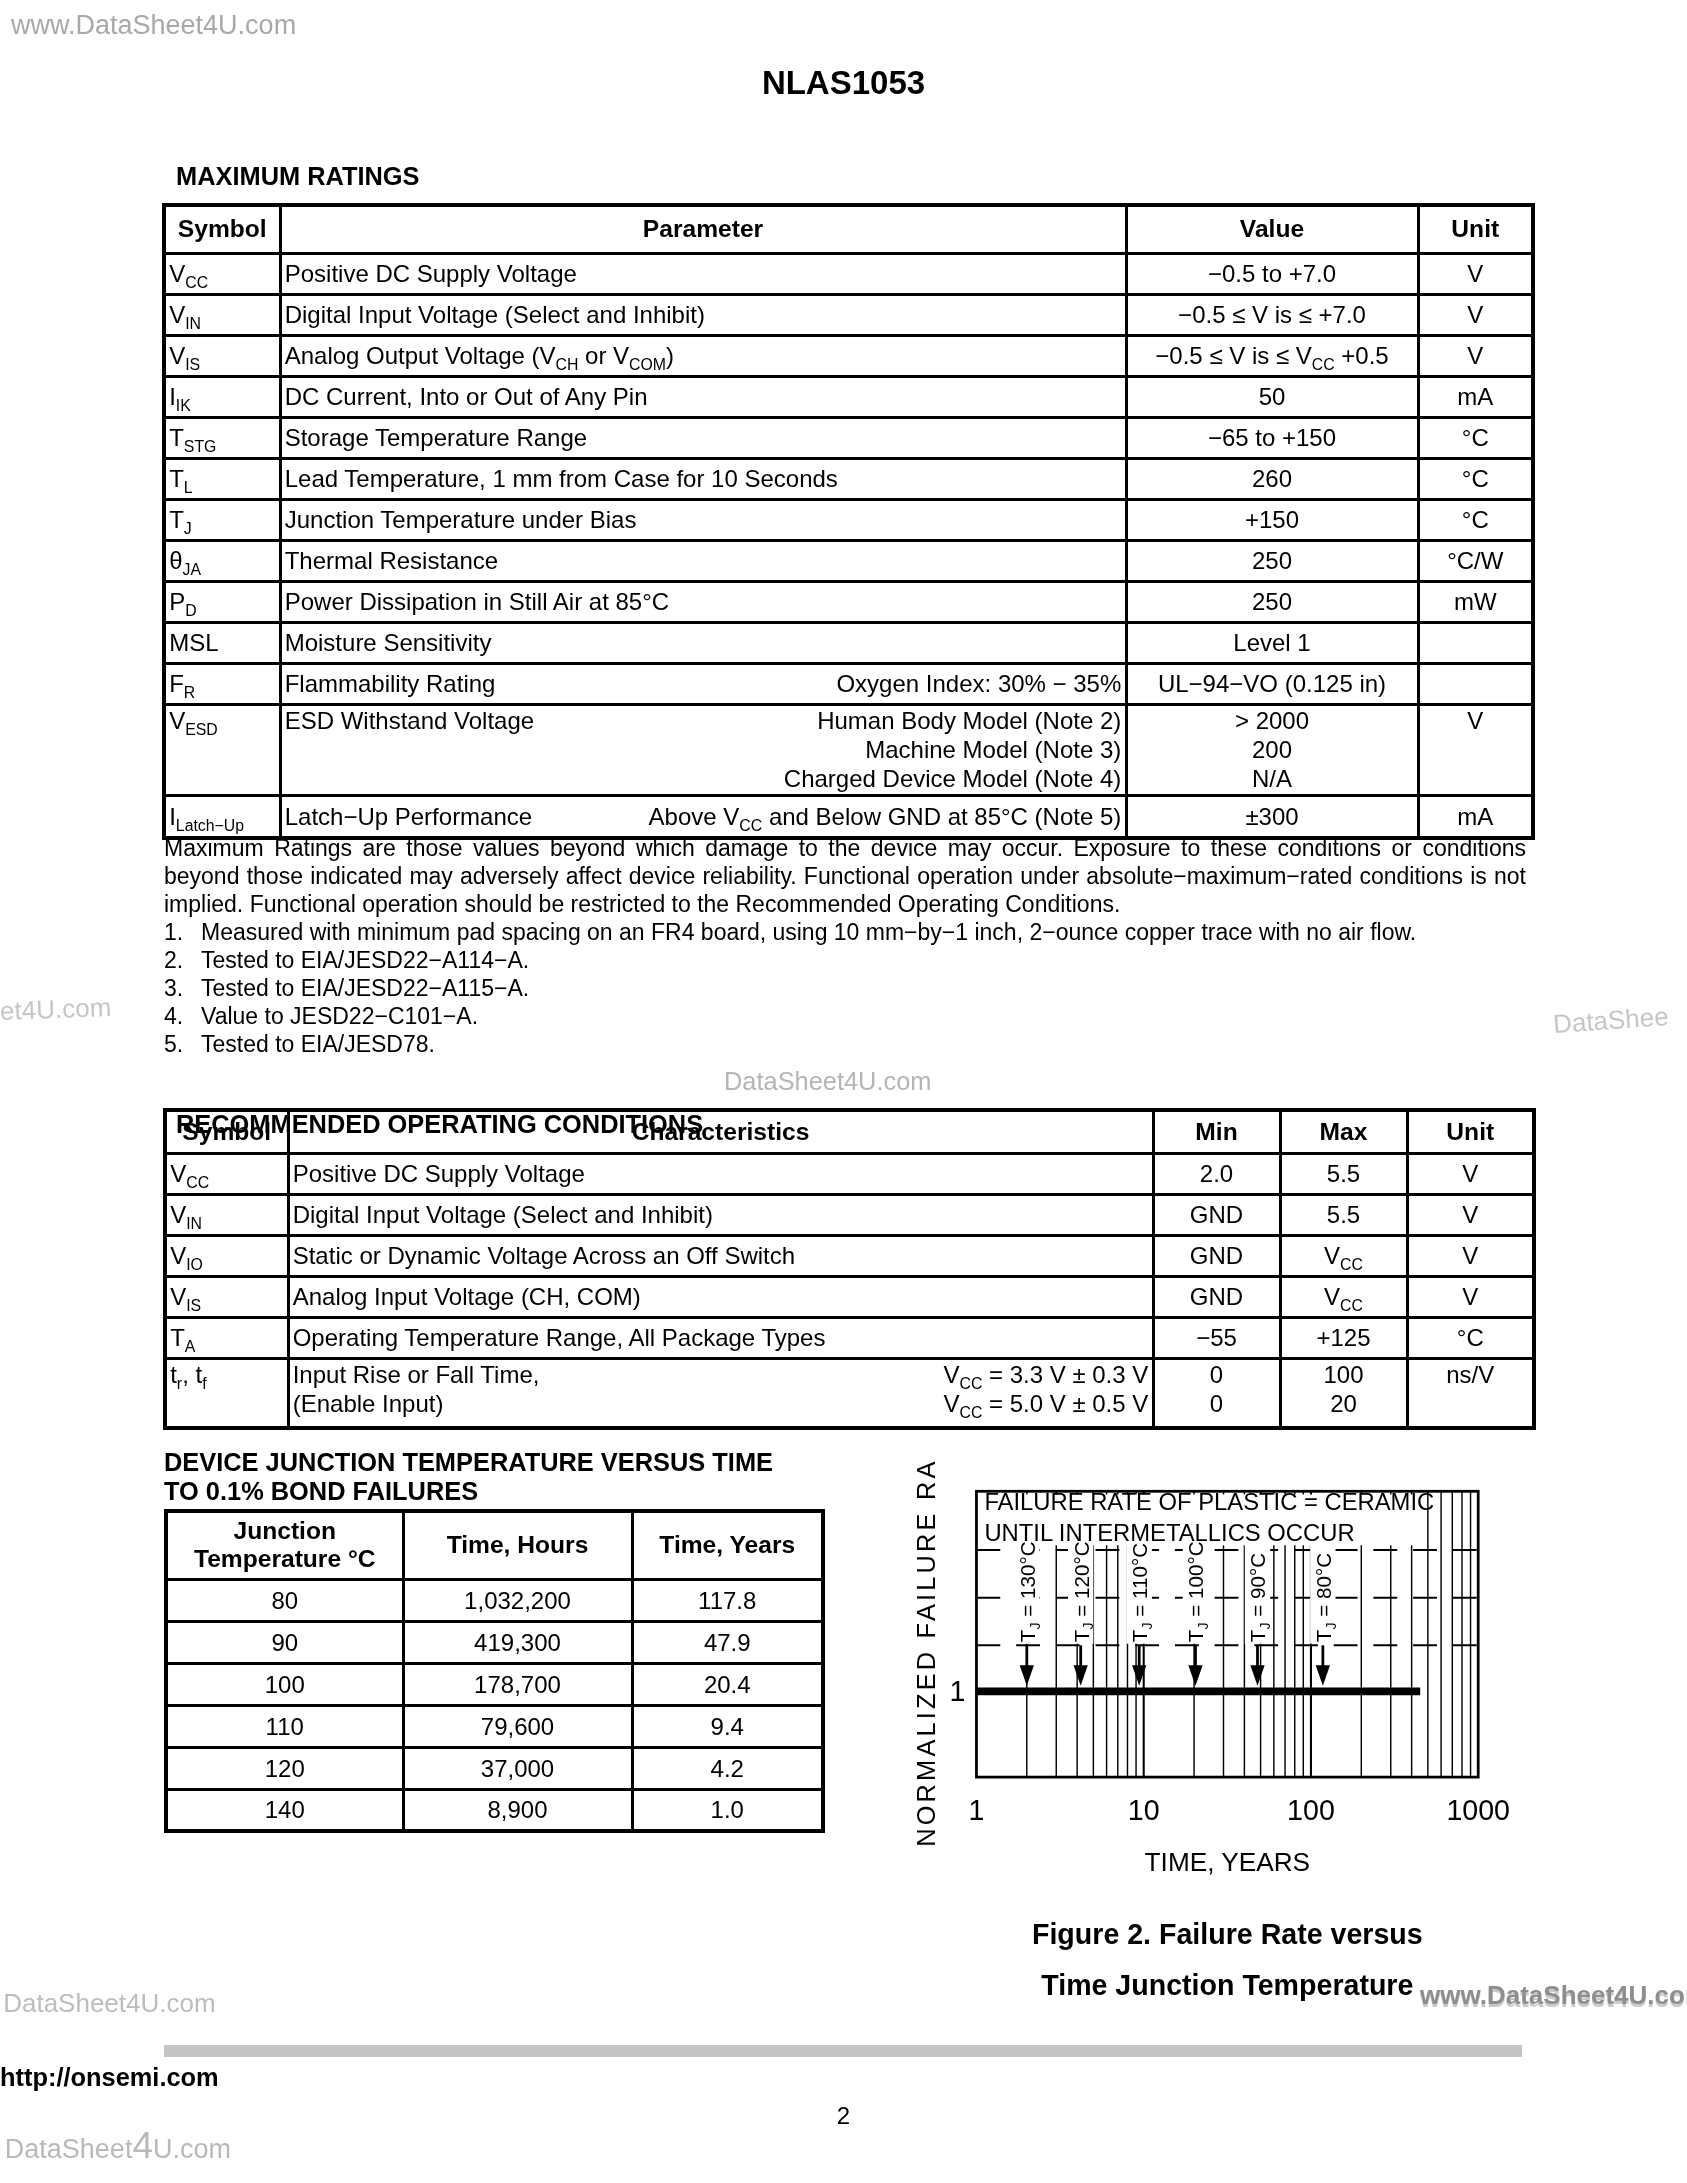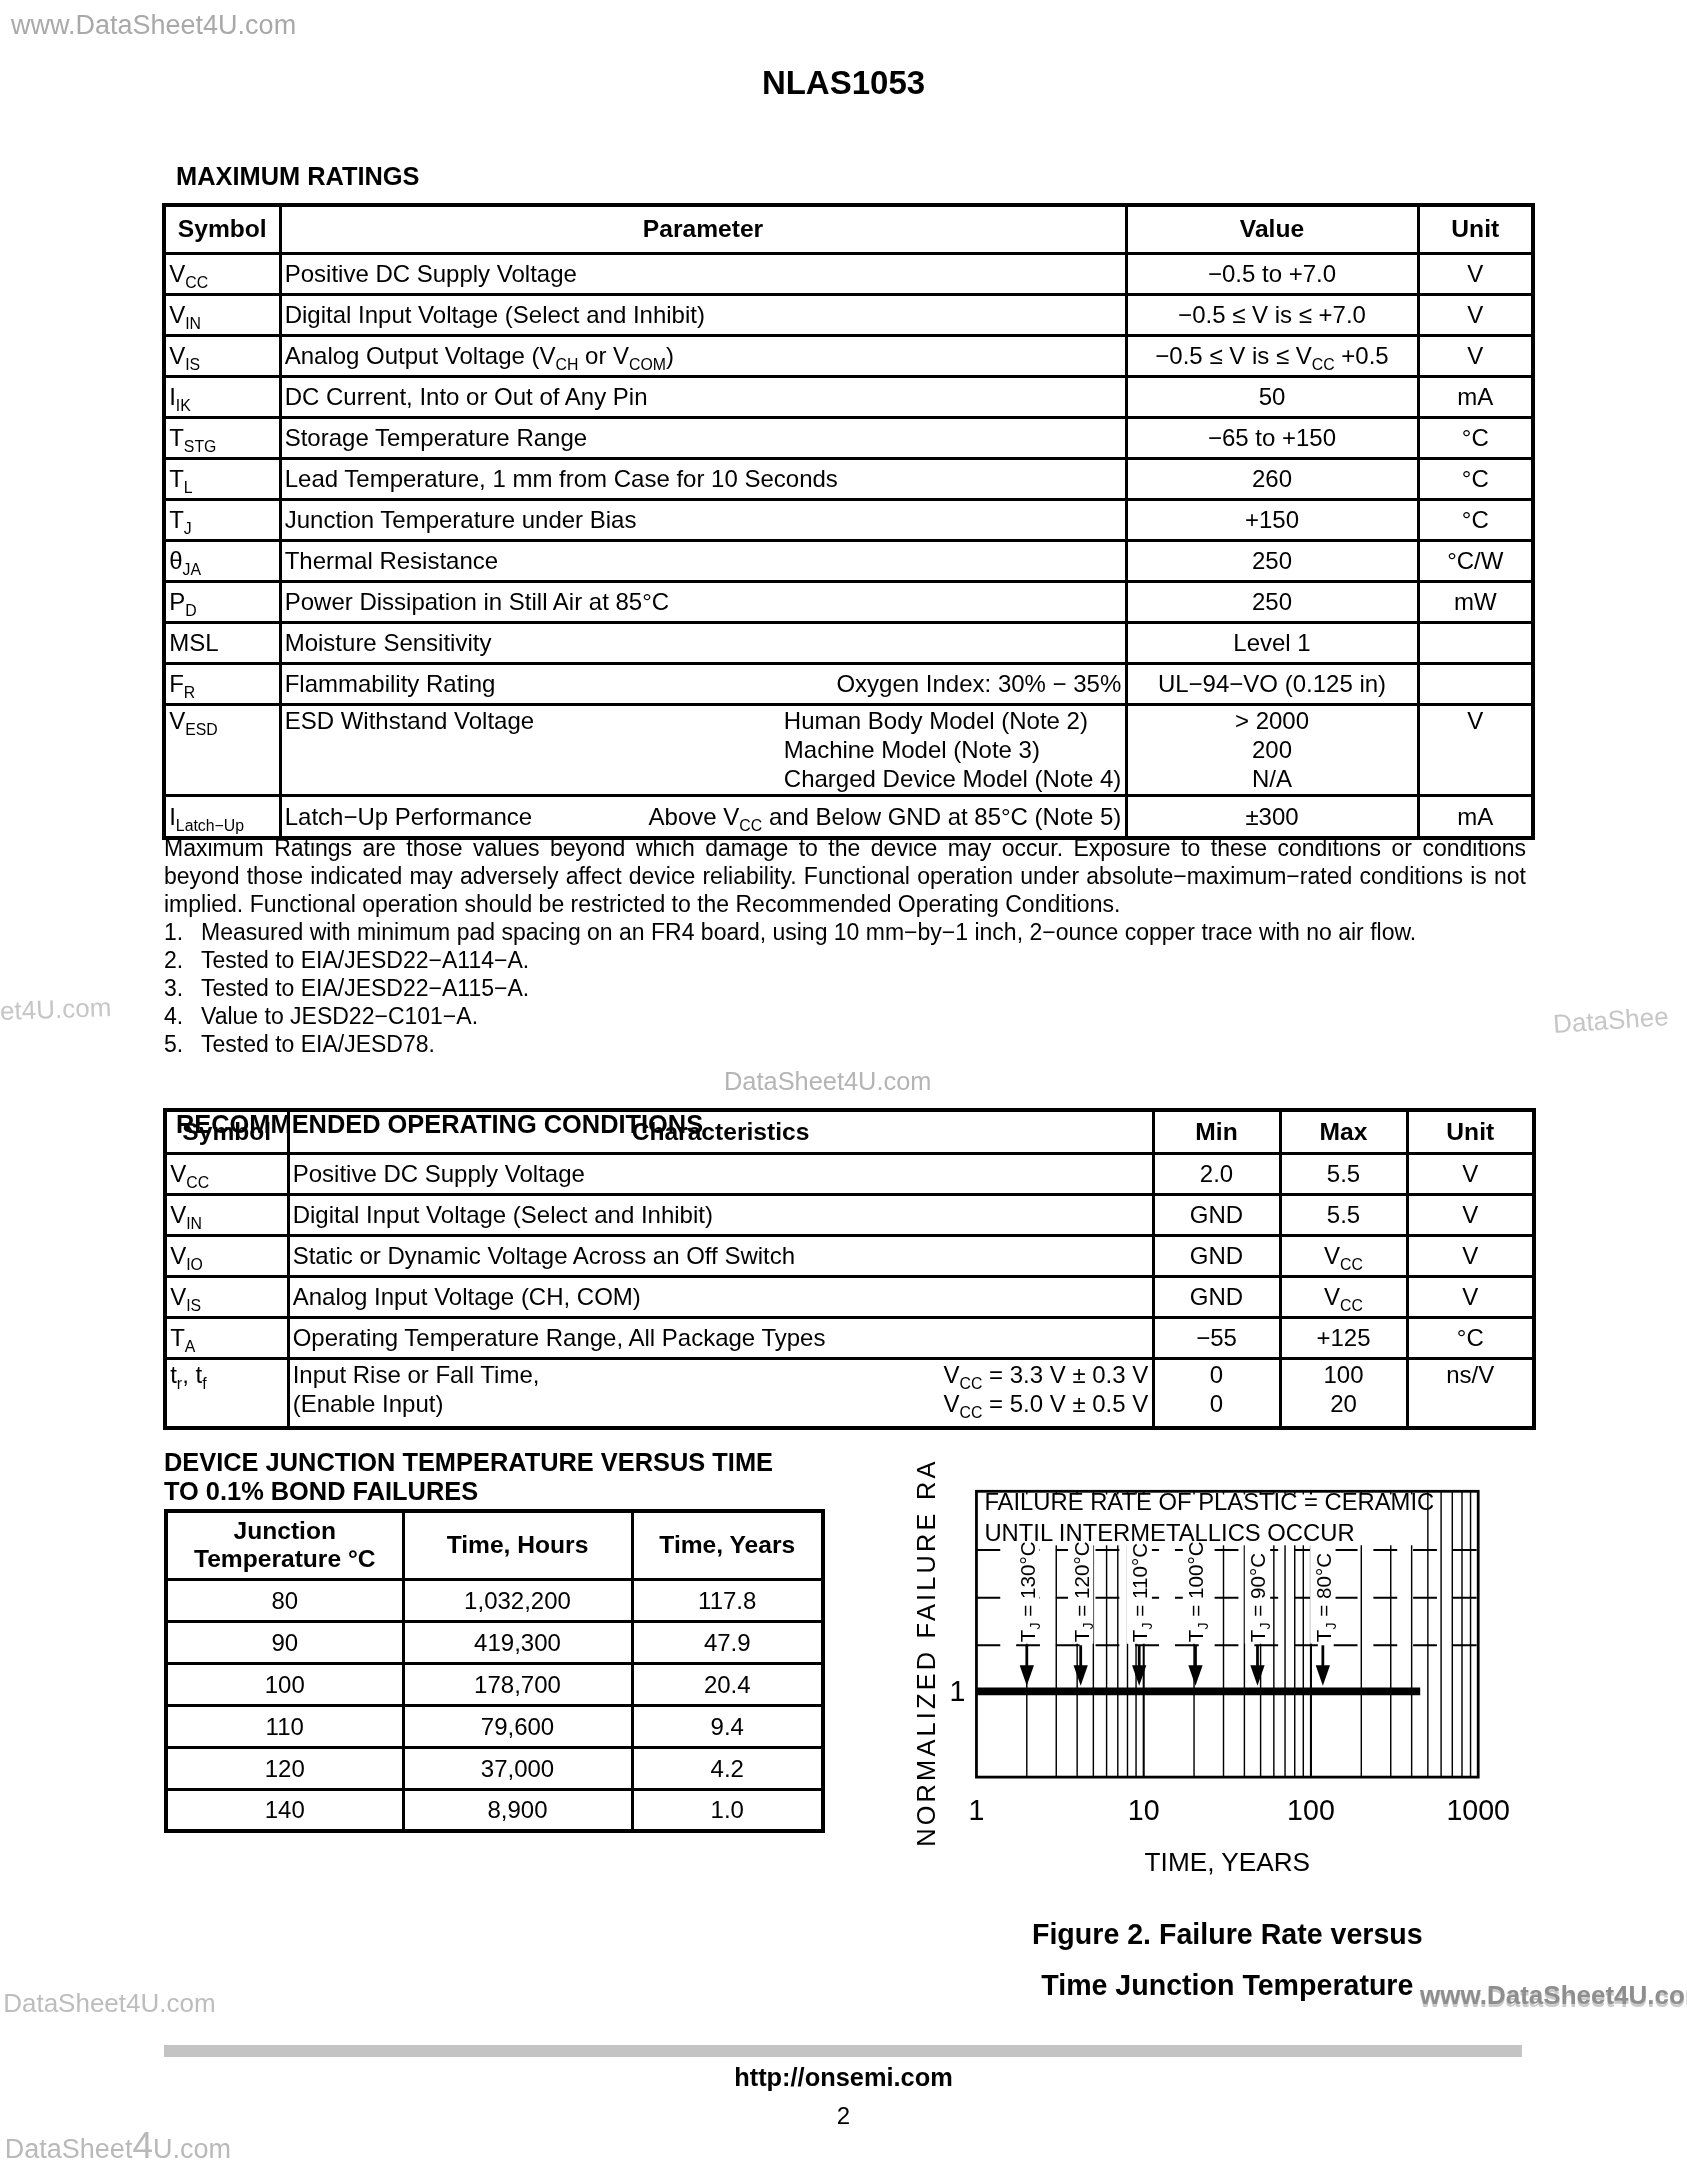--- a/index.html
+++ b/index.html
@@ -32,31 +32,31 @@
   #roc-table thead tr{height:43px;}
   #jt-table{left:164px;top:1509px;width:656px;}
   #jt-table thead tr{height:68px;}
   #jt-table tr{height:42px;}
   #jt-table td{text-align:center;}
   td.sym{padding-left:16px;text-align:left;}
   td.param{padding-left:16px;padding-right:11px;text-align:left;}
   td.val,td.unit{text-align:center;}
   tr.top td{vertical-align:top;padding-top:0;}
   .flex{display:flex;justify-content:space-between;align-items:flex-start;width:100%;}
-  .pr{text-align:left;}
+  .pr{text-align:right;}
   sub{font-size:0.66em;line-height:0;}
   .notes{position:absolute;left:164px;top:834px;width:1362px;font-size:23px;line-height:28px;}
   .notes-para{text-align:justify;}
   .note-item{display:flex;}
   .note-item .num{width:37px;flex:none;}
   .note-item .ntext{flex:1;}
   #figure{position:absolute;left:905px;top:1461px;width:782px;height:556px;}
   #figure text{font-family:"Liberation Sans","DejaVu Sans",sans-serif;fill:#000;}
   .foot-bar{position:absolute;left:164px;top:2045px;width:1358px;height:12px;background:#c4c4c4;}
-  .foot-link{position:absolute;left:0;top:2063px;width:1687px;text-align:center;
+  .foot-link{position:absolute;left:0;top:2063px;width:1687px;text-align:left;
              font-size:25.4px;font-weight:bold;color:#000;}
   .foot-page{position:absolute;left:0;top:2102px;width:1687px;text-align:center;font-size:24px;}
 </style>
 </head>
 <body>
 
 <div class="page">
   <div class="wm wm-tl">www.DataSheet4U.com</div>
   <div class="doc-title">NLAS1053</div>
 

